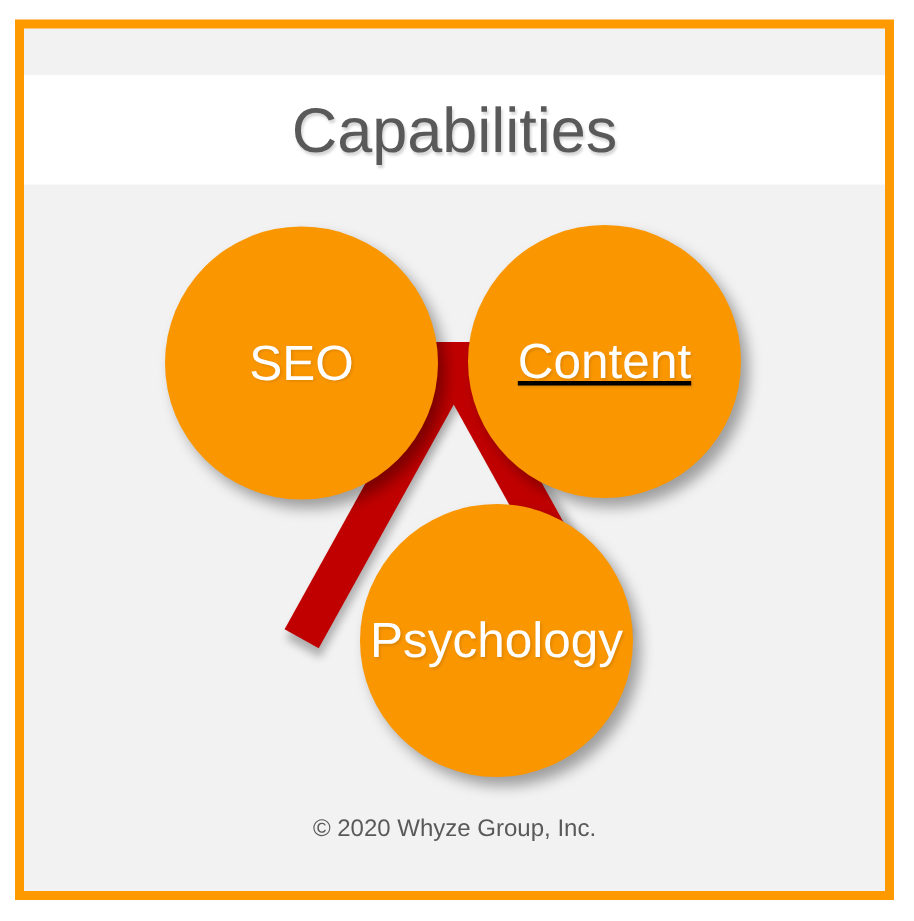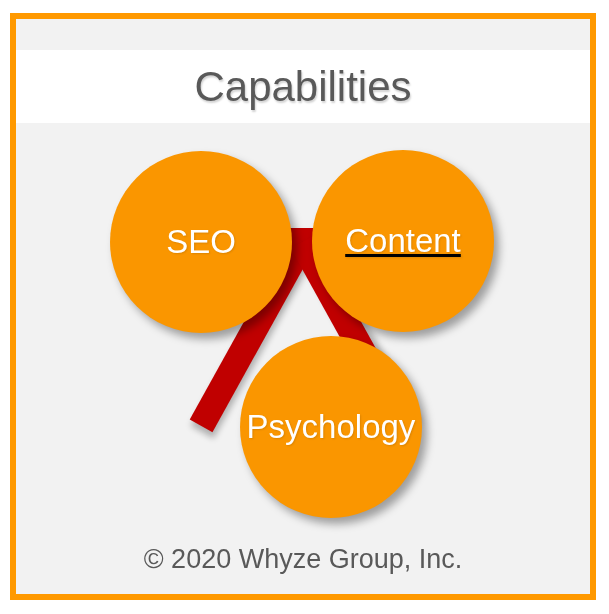--- a/index.html
+++ b/index.html
@@ -94,21 +94,21 @@
   .node.n-seo        { left: 110px; top: 151px; }
   .node.n-content    { left: 312px; top: 150px; text-decoration: underline; }
   .node.n-psychology { left: 212px; top: 336px; margin-left: 28px; }
 
   .footer {
     position: absolute;
     left: 16px;
     top: 544px;
     width: 574px;
     text-align: center;
-    font-size: 27px;
+    font-size: 16px;
     color: #595959;
     z-index: 2;
   }
 </style>
 </head>
 <body>
 
 <div class="page">
 
   <div class="frame"></div>

